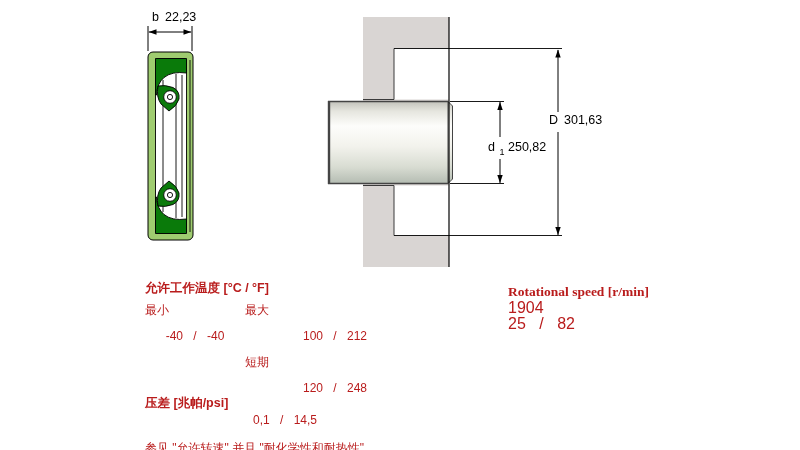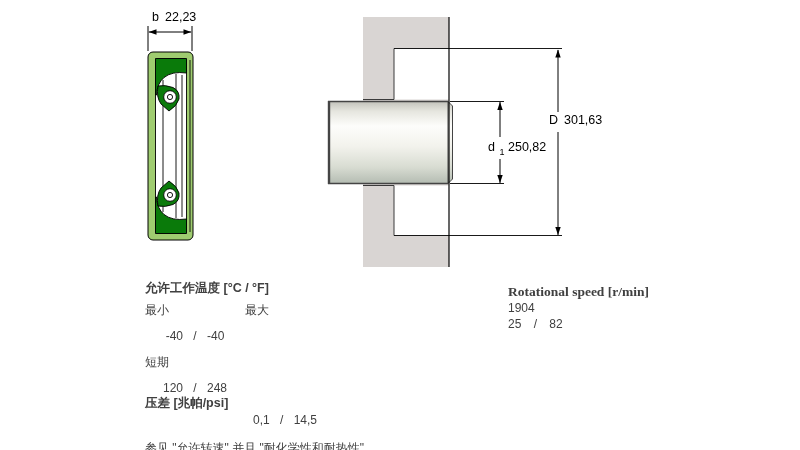--- a/index.html
+++ b/index.html
@@ -1,30 +1,30 @@
 <!DOCTYPE html>
 <html><head>
 <meta charset="utf-8">
 <style>
   html,body{margin:0;padding:0;background:#fff;}
   #page{position:relative;width:800px;height:450px;background:#ffffff;overflow:hidden;
-        font-family:"Liberation Sans",sans-serif;color:#404040;}
+        font-family:"Liberation Sans",sans-serif;color:#b91c1c;}
   svg text{font-family:"Liberation Sans",sans-serif;fill:#000;}
   .drawing{position:absolute;}
   #seal-svg{left:130px;top:0;}
   #mount-svg{left:320px;top:10px;}
   .spec-left{position:absolute;left:145px;top:281px;width:280px;font-size:12px;line-height:15px;}
   .spec-left .hdr{font-weight:bold;font-size:12.5px;margin-bottom:7px;}
   .tgrid{display:grid;grid-template-columns:100px auto;row-gap:11px;}
   .vals{word-spacing:7px;text-align:center;}
   .pressure-hdr{font-weight:bold;font-size:12.5px;margin-bottom:2px;}
   .note{margin-top:13px;font-size:12px;}
   .spec-right{position:absolute;left:508px;top:284px;width:260px;}
   .sr-hdr{font-family:"Liberation Serif",serif;font-weight:bold;font-size:13.5px;line-height:16px;}
-  .sr-val{font-size:12px;line-height:16px;word-spacing:9px;}
+  .sr-val{font-size:16px;line-height:16px;word-spacing:9px;}
 </style>
 </head>
 <body>
 
 <div id="page">
 
   <svg id="seal-svg" class="drawing" width="90" height="260" viewBox="130 0 90 260">
     <g>
       <text x="152" y="21" font-size="12.5">
         <tspan>b</tspan>
@@ -103,20 +103,21 @@
       </text>
     </g>
   </svg>
 
   <div class="spec-left">
     <div class="hdr">允许工作温度 [°C / °F]</div>
     <div class="tgrid">
       <div>最小</div>
       <div>最大</div>
       <div class="vals">-40 / -40</div>
+      <div class="vals">100 / 212</div>
       <div></div>
       <div>短期</div>
       <div></div>
       <div class="vals">120 / 248</div>
     </div>
     <div class="pressure-hdr">压差 [兆帕/psi]</div>
     <div class="vals">0,1 / 14,5</div>
     <div class="note">参见 "允许转速" 并且 "耐化学性和耐热性"</div>
   </div>
 

